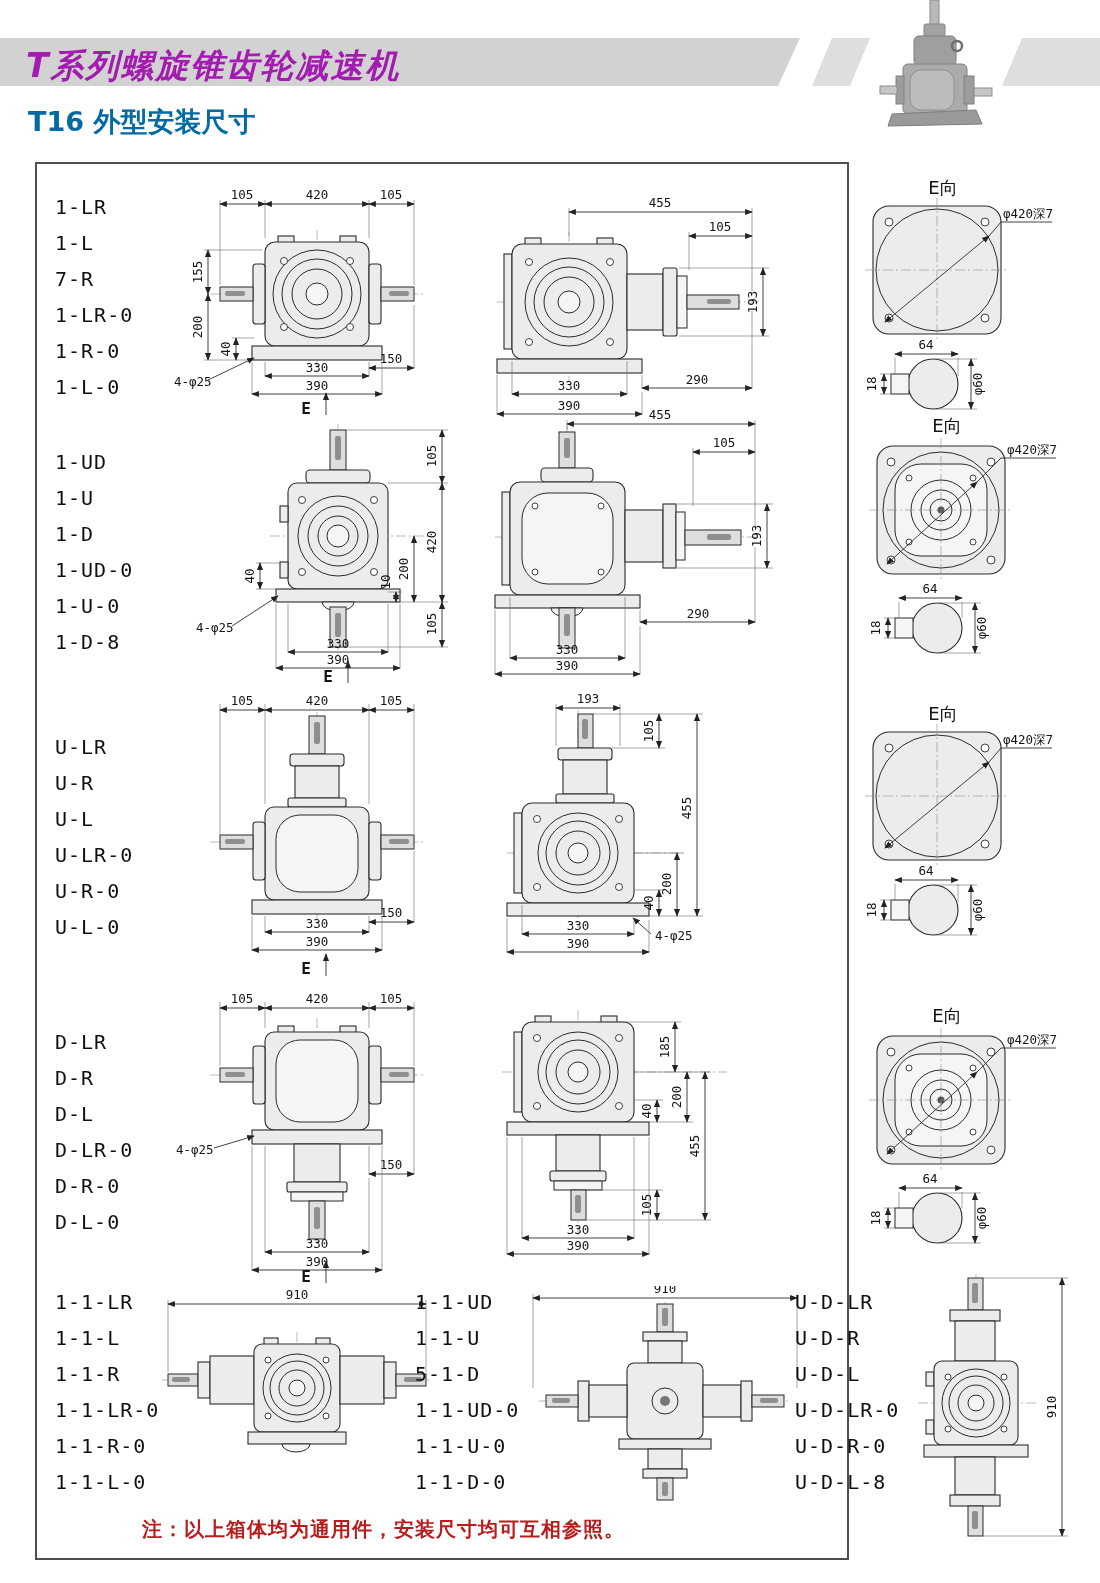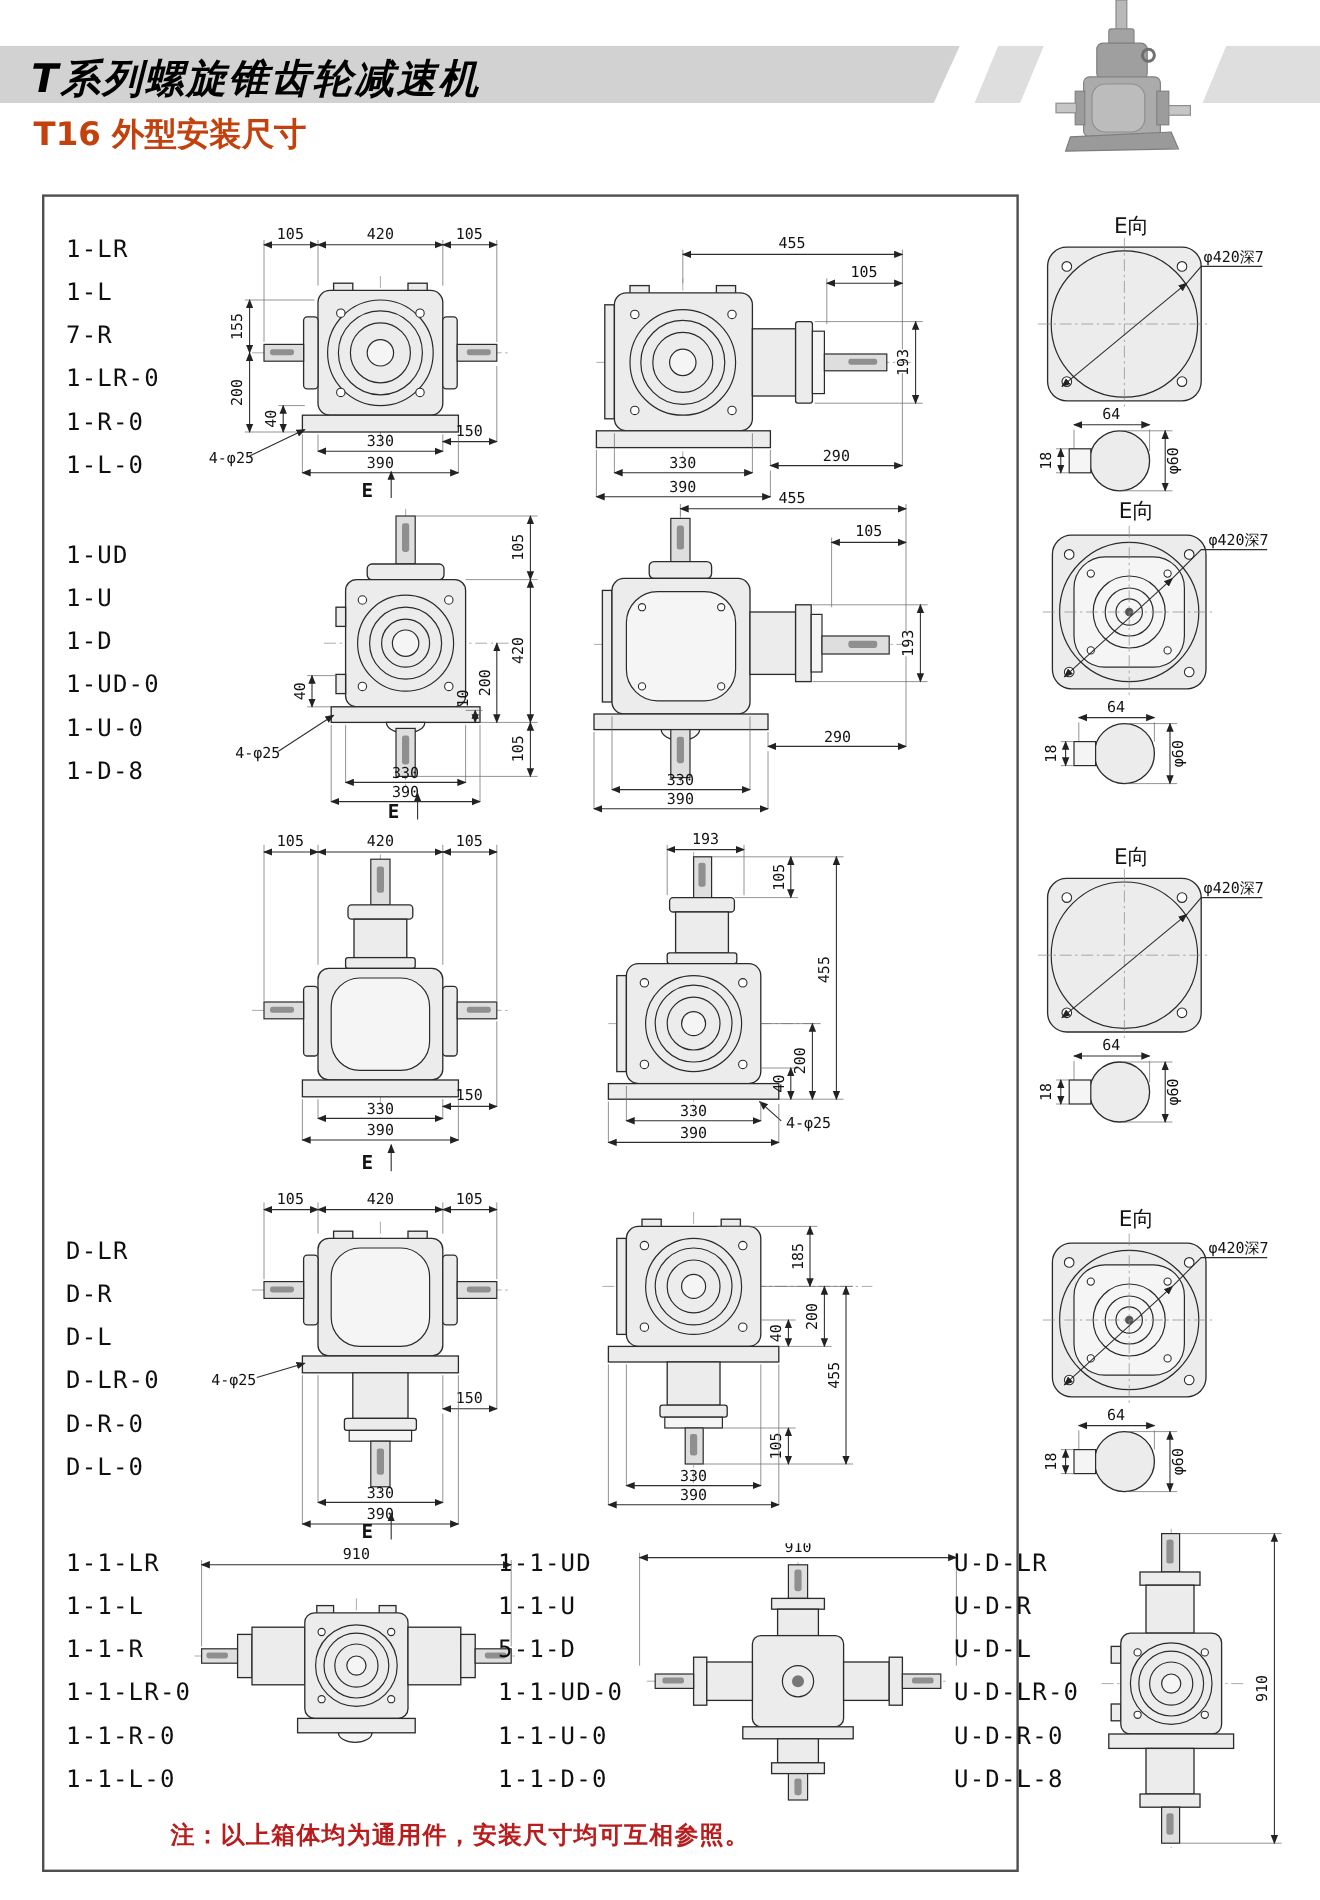--- a/index.html
+++ b/index.html
@@ -1,22 +1,22 @@
 <!DOCTYPE html>
 <html><head>
 <meta charset="utf-8">
 <style>
 *{margin:0;padding:0;box-sizing:border-box}
 html,body{background:#fff}
 body{width:1100px;height:1583px;position:relative;font-family:"DejaVu Sans Mono",monospace;overflow:hidden;color:#111}
 .banner-bar{position:absolute;left:0;top:38px;width:800px;height:48px;background:#d2d2d2;clip-path:polygon(0 0,100% 0,calc(100% - 22px) 100%,0 100%)}
 .banner-para-a{position:absolute;left:812px;top:38px;width:58px;height:48px;background:#dedede;clip-path:polygon(20px 0,100% 0,calc(100% - 20px) 100%,0 100%)}
 .banner-para-b{position:absolute;left:1002px;top:38px;width:98px;height:48px;background:#dedede;clip-path:polygon(20px 0,100% 0,100% 100%,0 100%)}
-.banner-title{position:absolute;left:26px;top:44px;font:italic 700 33px "DejaVu Sans",sans-serif;letter-spacing:2px;color:#000000}
-.section-title{position:absolute;left:28px;top:94px;font:700 27px "DejaVu Sans",sans-serif;color:#c2410c}
+.banner-title{position:absolute;left:26px;top:44px;font:italic 700 33px "DejaVu Sans",sans-serif;letter-spacing:2px;color:#a21caf}
+.section-title{position:absolute;left:28px;top:104px;font:700 27px "DejaVu Sans",sans-serif;color:#0369a1}
 .photo{position:absolute;left:856px;top:0;width:160px;height:128px}
 .frame{position:absolute;left:35px;top:162px;width:814px;height:1398px;border:2px solid #4f4f4f;background:#fff}
 .models{position:absolute;font:500 20px "DejaVu Sans Mono",monospace;letter-spacing:1px;color:#101010}
 .models div{height:36px;line-height:36px;white-space:nowrap}
 .dw{position:absolute}
 .note{position:absolute;left:105px;top:1352px;font:700 20px "DejaVu Sans",sans-serif;color:#b91c1c;letter-spacing:1px}
 
 .dim{stroke:#2e2e2e;stroke-width:.9;fill:none;marker-start:url(#ah);marker-end:url(#ah)}
 .ld{stroke:#2e2e2e;stroke-width:.9;fill:none;marker-end:url(#ah)}
 .ln{stroke:#2e2e2e;stroke-width:.9;fill:none}
@@ -381,20 +381,28 @@
         <line class="ext" x1="36" y1="222" x2="25" y2="222"></line>
       <line class="dim" x1="29" y1="202" x2="29" y2="222"></line>
         <text class="d" transform="rotate(-90 21 212)" x="21" y="212">18</text>
       <line class="ext" x1="80" y1="187" x2="122" y2="187"></line>
         <line class="ext" x1="80" y1="237" x2="122" y2="237"></line>
       <line class="dim" x1="116" y1="187" x2="116" y2="237"></line>
         <text class="d" transform="rotate(-90 127 212)" x="127" y="212">φ60</text>
     </g>
   </svg>
 
+  <div class="models" style="left:18px;top:565px">
+    <div>U-LR</div>
+    <div>U-R</div>
+    <div>U-L</div>
+    <div>U-LR-0</div>
+    <div>U-R-0</div>
+    <div>U-L-0</div>
+  </div>
 
   <svg class="dw" style="left:125px;top:522px" width="310" height="296" viewBox="0 0 310 296">
     <g>
       <line class="ext" x1="58" y1="18" x2="58" y2="148"></line>
         <line class="ext" x1="103" y1="18" x2="103" y2="118"></line>
       <line class="ext" x1="207" y1="18" x2="207" y2="118"></line>
         <line class="ext" x1="252" y1="18" x2="252" y2="148"></line>
       <line class="dim" x1="58" y1="24" x2="103" y2="24"></line>
         <line class="dim" x1="103" y1="24" x2="207" y2="24"></line>
         <line class="dim" x1="207" y1="24" x2="252" y2="24"></line>

